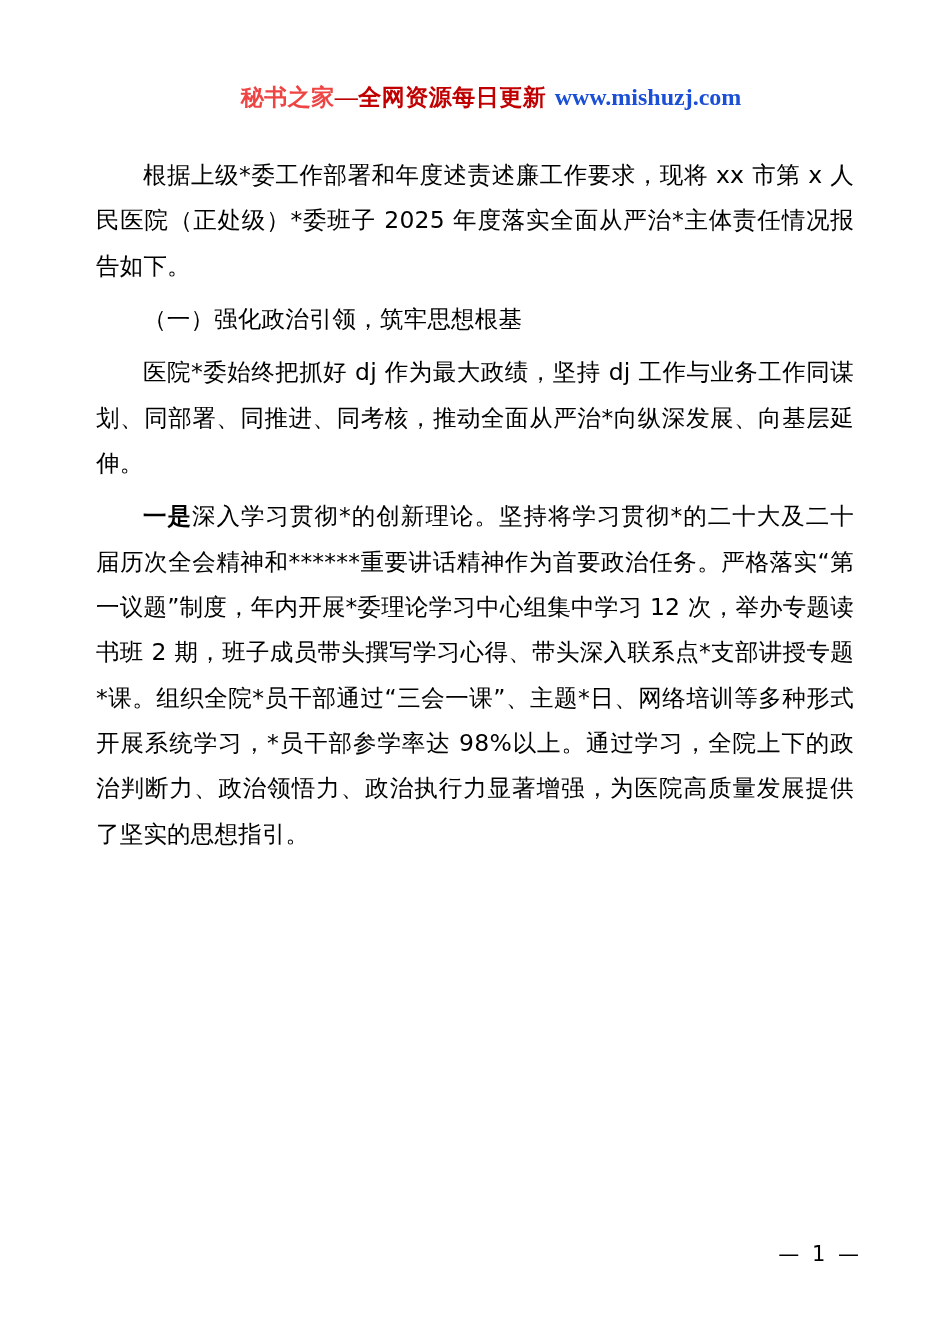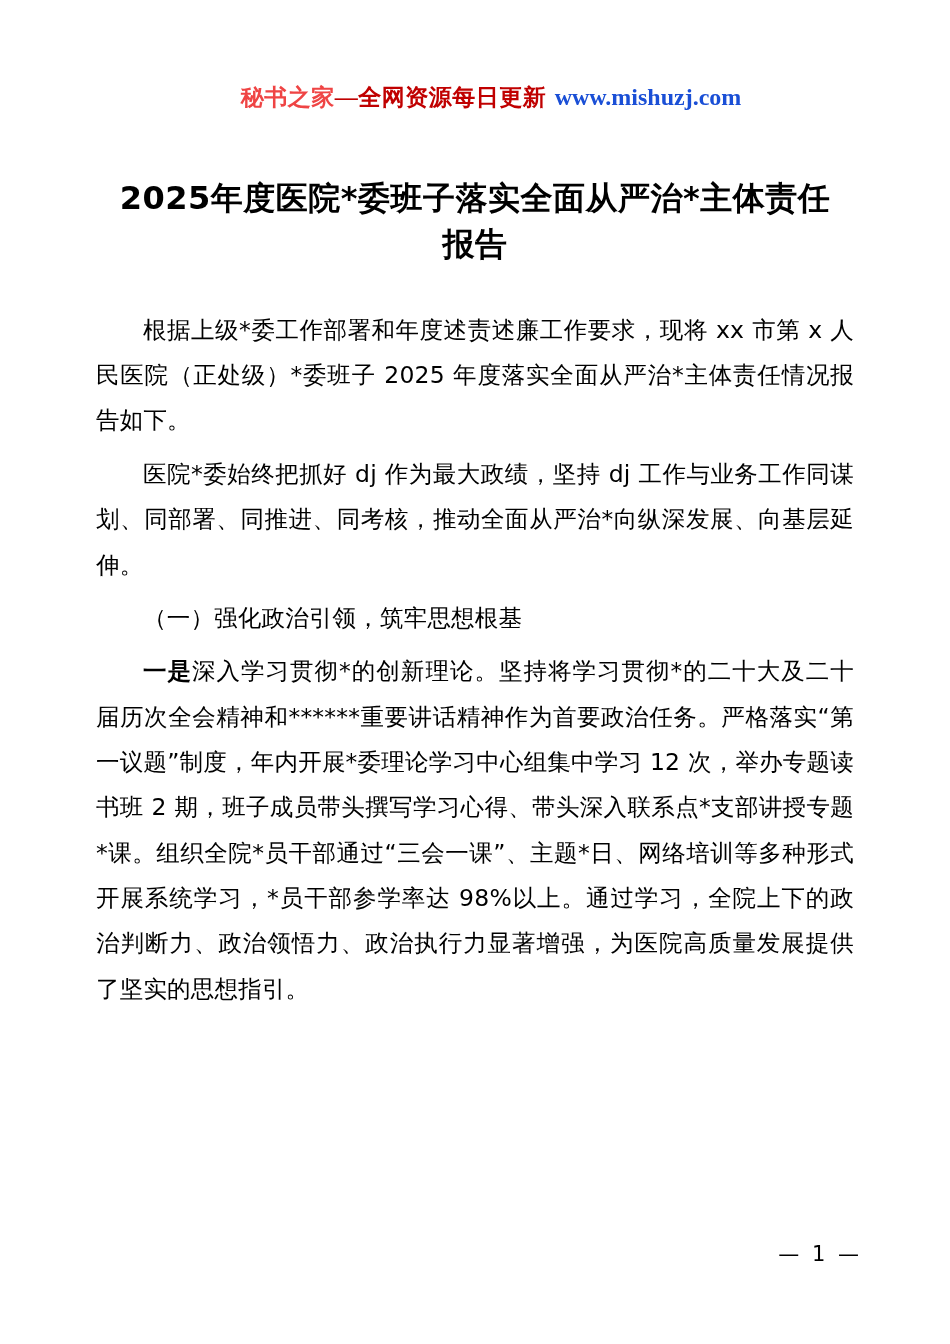--- a/index.html
+++ b/index.html
@@ -87,24 +87,23 @@
 </head>
 <body>
 
 <div class="page">
 
   <div class="banner">
     <span class="brand">秘书之家</span><span class="tagline">—全网资源每日更新</span>
     <span class="url">www.mishuzj.com</span>
   </div>
 
-  <h1 class="doc-title">2025年度医院*委班子落实全面从严治*主体责任报告</h1>
 
   <div class="body-text">
     <p class="para">根据上级*委工作部署和年度述责述廉工作要求，现将 xx 市第 x 人民医院（正处级）*委班子 2025 年度落实全面从严治*主体责任情况报告如下。</p>
+    <p class="para">（一）强化政治引领，筑牢思想根基</p>
     <p class="para">医院*委始终把抓好 dj 作为最大政绩，坚持 dj 工作与业务工作同谋划、同部署、同推进、同考核，推动全面从严治*向纵深发展、向基层延伸。</p>
-    <p class="para">（一）强化政治引领，筑牢思想根基</p>
     <p class="para"><b>一是</b><span>深入学习贯彻*的创新理论。坚持将学习贯彻*的二十大及二十届历次全会精神和******重要讲话精神作为首要政治任务。严格落实“第一议题”制度，年内开展*委理论学习中心组集中学习 12 次，举办专题读书班 2 期，班子成员带头撰写学习心得、带头深入联系点*支部讲授专题*课。组织全院*员干部通过“三会一课”、主题*日、网络培训等多种形式开展系统学习，*员干部参学率达 98%以上。通过学习，全院上下的政治判断力、政治领悟力、政治执行力显著增强，为医院高质量发展提供了坚实的思想指引。</span></p>
   </div>
 
   <div class="page-number">— 1 —</div>
 
 </div>
 
 </body></html>

